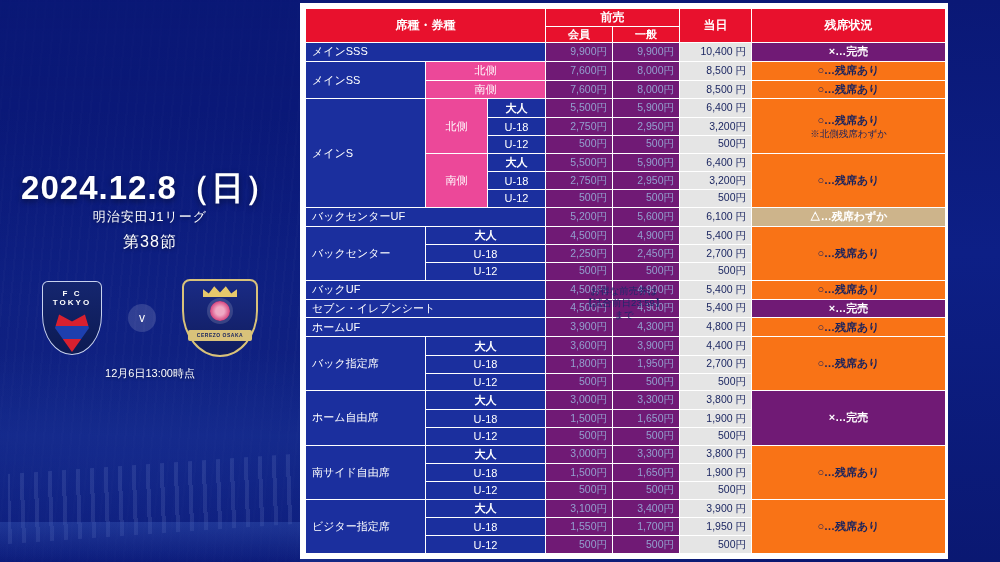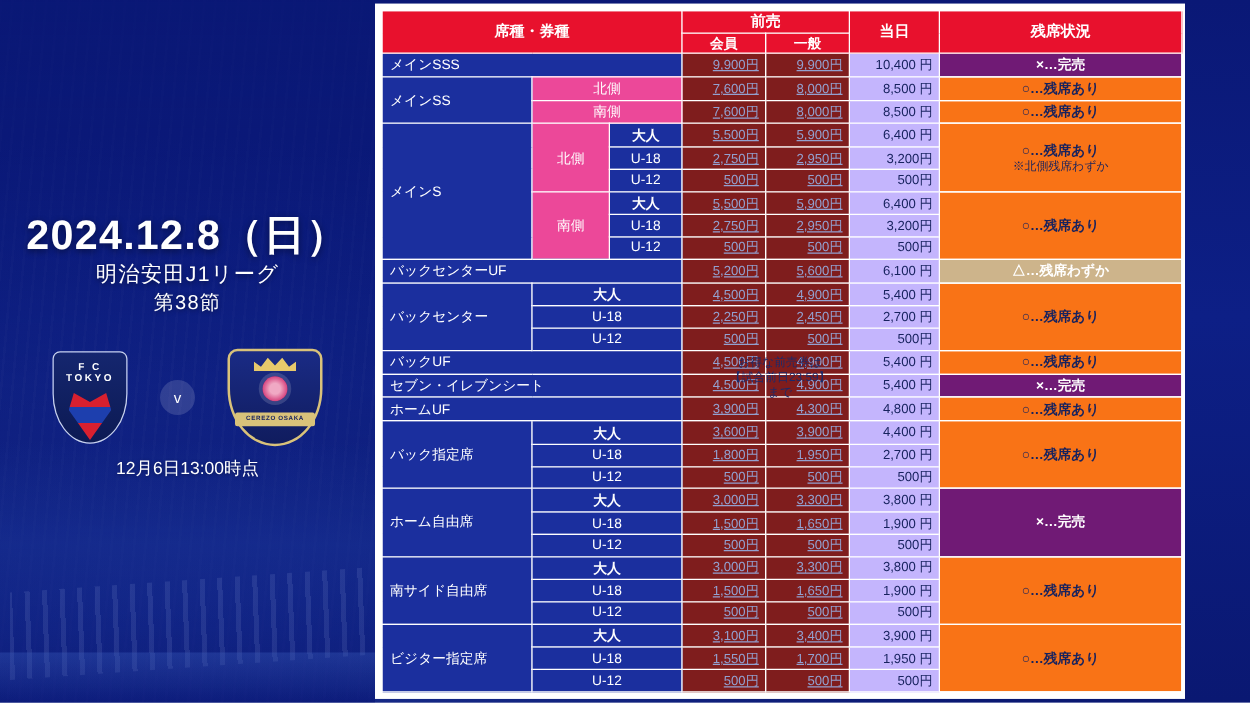--- a/index.html
+++ b/index.html
@@ -45,21 +45,21 @@
     position:absolute; left:0; top:0; width:300px; height:562px;
     color:#fff; text-align:center;padding-left:10px;
   }
   .date {
     position:absolute; top:166px; left:0; width:300px;
     font-size:33px; font-weight:bold; letter-spacing:1px;
     text-shadow:0 2px 6px rgba(0,0,0,.45);
   }
   .league {
     position:absolute; top:208px; left:0; width:300px;
-    font-size:17px; letter-spacing:1px;
+    font-size:13px; letter-spacing:1px;
     text-shadow:0 1px 4px rgba(0,0,0,.45);
   }
   .section {
     position:absolute; top:232px; left:0; width:300px;
     font-size:16px; letter-spacing:1px;
     text-shadow:0 1px 4px rgba(0,0,0,.45);
   }
   .crests {
     position:absolute; top:268px; left:0; width:300px; height:100px;
     display:flex; align-items:center; justify-content:center; gap:26px;
@@ -110,21 +110,21 @@
   .crest-away .band{
     position:absolute; bottom:16px; left:6px; right:6px; height:11px;
     background:#d9c27a; border-radius:2px;
   }
   .crest-away .band span{
     display:block; text-align:center; font-size:5px; color:#14205e;
     font-weight:bold; line-height:11px; letter-spacing:.5px;
   }
   .timestamp {
     position:absolute; top:366px; left:0; width:300px;
-    font-size:14px; color:#fff;
+    font-size:11px; color:#fff;
     text-shadow:0 1px 3px rgba(0,0,0,.4);
   }
 
   
   .table-wrap {
     position:absolute; left:300px; top:3px;
     width:648px; height:556px;
     background:#fff; padding:4px;
     border:1px solid #ffffff;
   }
@@ -145,22 +145,22 @@
   thead th {
     background:#e8112d; color:#fff; font-weight:bold; font-size:12px;
     border:1px solid #fff;
   }
   thead th.sub { font-size:11px; }
   td.cat { background:#1b2f9e; color:#fff; text-align:left; padding-left:6px; font-size:11px; }
   td.sub1 { background:#ec4899; color:#fff; font-size:11px; }
   td.sub2 { background:#1b2f9e; color:#fff; font-size:11px; }
   td.sub2.bold { font-weight:bold; }
   td.price { background:#dfe4f6; color:#2a3a7d; text-align:right; padding-right:5px; }
-  td.price.adv { background:#7f1d1d; color:#93a0cf;text-decoration:underline; }
-  td.today { background:#c4b5fd; color:#17225e; text-align:right; padding-right:5px; }
+  td.price.adv { background:#701a75; color:#93a0cf; }
+  td.today { background:#e5e5e5; color:#17225e; text-align:right; padding-right:5px; }
   td.status { background:#ffffff; padding:0; }
   .badge {
     display:flex; align-items:center; justify-content:center;
     width:100%; height:100%;
     font-size:11px; font-weight:bold;
   }
   .badge.avail { background:#f97316; color:#17225e; }
   .badge.few   { background:#cdb48b; color:#ffffff; }
   .badge.sold  { background:#701a75; color:#ffffff; }
   .note { font-size:9.5px; font-weight:normal; display:block; line-height:12px; }

